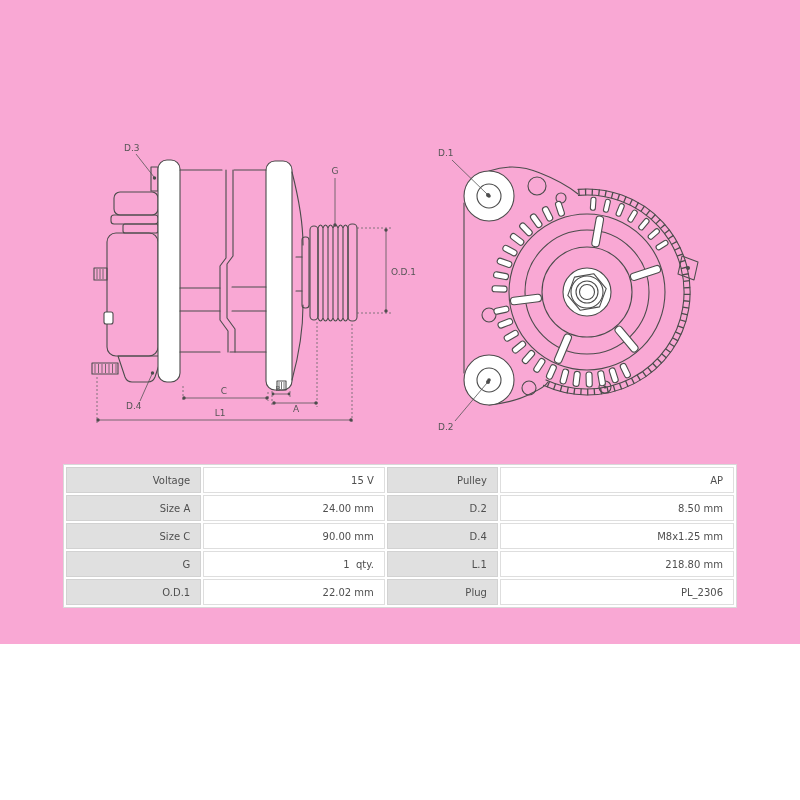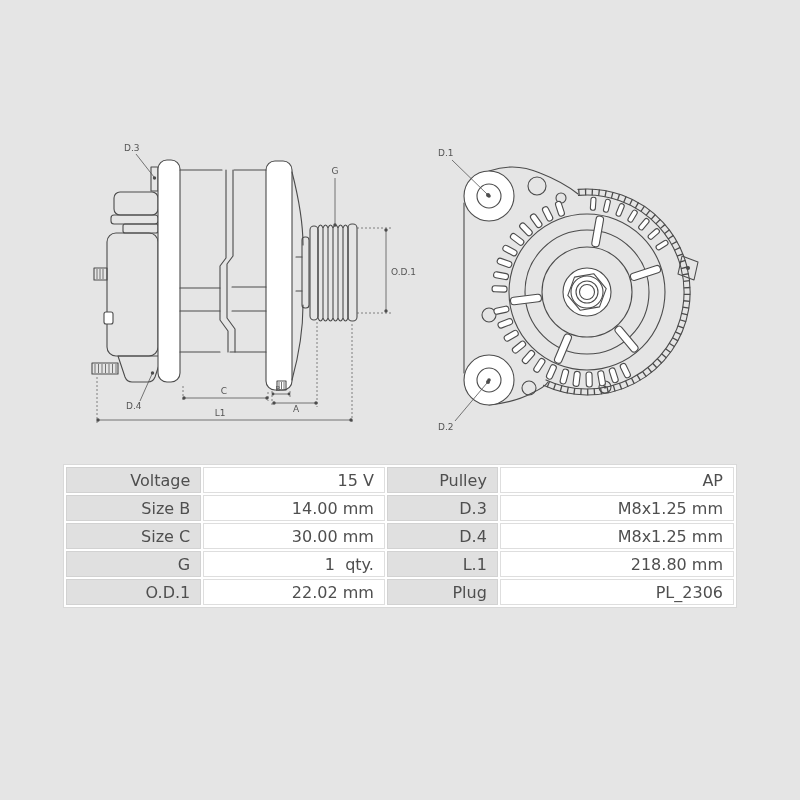--- a/index.html
+++ b/index.html
@@ -1,28 +1,28 @@
 <!DOCTYPE html>
 <html><head>
 <meta charset="utf-8">
 <style>
   html,body{margin:0;padding:0;background:#fff;}
-  .stage{position:relative;width:800px;height:800px;background:#e5e5e5;overflow:hidden;
+  .stage{position:relative;width:800px;height:644px;background:#f9a8d4;overflow:hidden;
          font-family:"DejaVu Sans",sans-serif;}
   svg text{font-family:"DejaVu Sans",sans-serif;fill:#555;}
   .dwg{stroke:#4c4c4c;stroke-width:1.1;fill:none;stroke-linejoin:round;stroke-linecap:round;}
   .dwgf{stroke:#4c4c4c;stroke-width:1.1;fill:#fff;stroke-linejoin:round;}
   .dim{stroke:#555;stroke-width:0.8;fill:none;}
   .ext{stroke:#666;stroke-width:0.8;fill:none;stroke-dasharray:2 2;}
   .dot{fill:#4c4c4c;stroke:none;}
   .lbl-s{font-size:9px;}
   .lbl-xs{font-size:7px;}
   table.spec{position:absolute;left:63px;top:464px;width:674px;table-layout:fixed;
              border-collapse:separate;border-spacing:2px;background:#fff;
-             border:1px solid #d9d9d9;font-size:16px;color:#4f4f4f;}
+             border:1px solid #d9d9d9;font-size:10px;color:#4f4f4f;}
   table.spec td{height:24px;padding:0 10px 0 4px;text-align:right;vertical-align:middle;
                 border:1px solid #dedede;overflow:hidden;white-space:pre;background:#fff;}
   table.spec td.lbl{background:#e0e0e0;border-color:#d2d2d2;}
 </style>
 </head>
 <body>
 
 <div class="stage">
 
   <svg width="800" height="460" viewBox="0 0 800 460">
@@ -204,28 +204,28 @@
         <col style="width:232px">
       </colgroup>
     <tbody>
       <tr>
         <td class="lbl">Voltage</td>
         <td>15 V</td>
         <td class="lbl">Pulley</td>
         <td>AP</td>
       </tr>
       <tr>
-        <td class="lbl">Size B</td>
-        <td>14.00 mm</td>
-        <td class="lbl">D.3</td>
-        <td>M8x1.25 mm</td>
+        <td class="lbl">Size A</td>
+        <td>24.00 mm</td>
+        <td class="lbl">D.2</td>
+        <td>8.50 mm</td>
       </tr>
       <tr>
         <td class="lbl">Size C</td>
-        <td>30.00 mm</td>
+        <td>90.00 mm</td>
         <td class="lbl">D.4</td>
         <td>M8x1.25 mm</td>
       </tr>
       <tr>
         <td class="lbl">G</td>
         <td>1  qty.</td>
         <td class="lbl">L.1</td>
         <td>218.80 mm</td>
       </tr>
       <tr>

